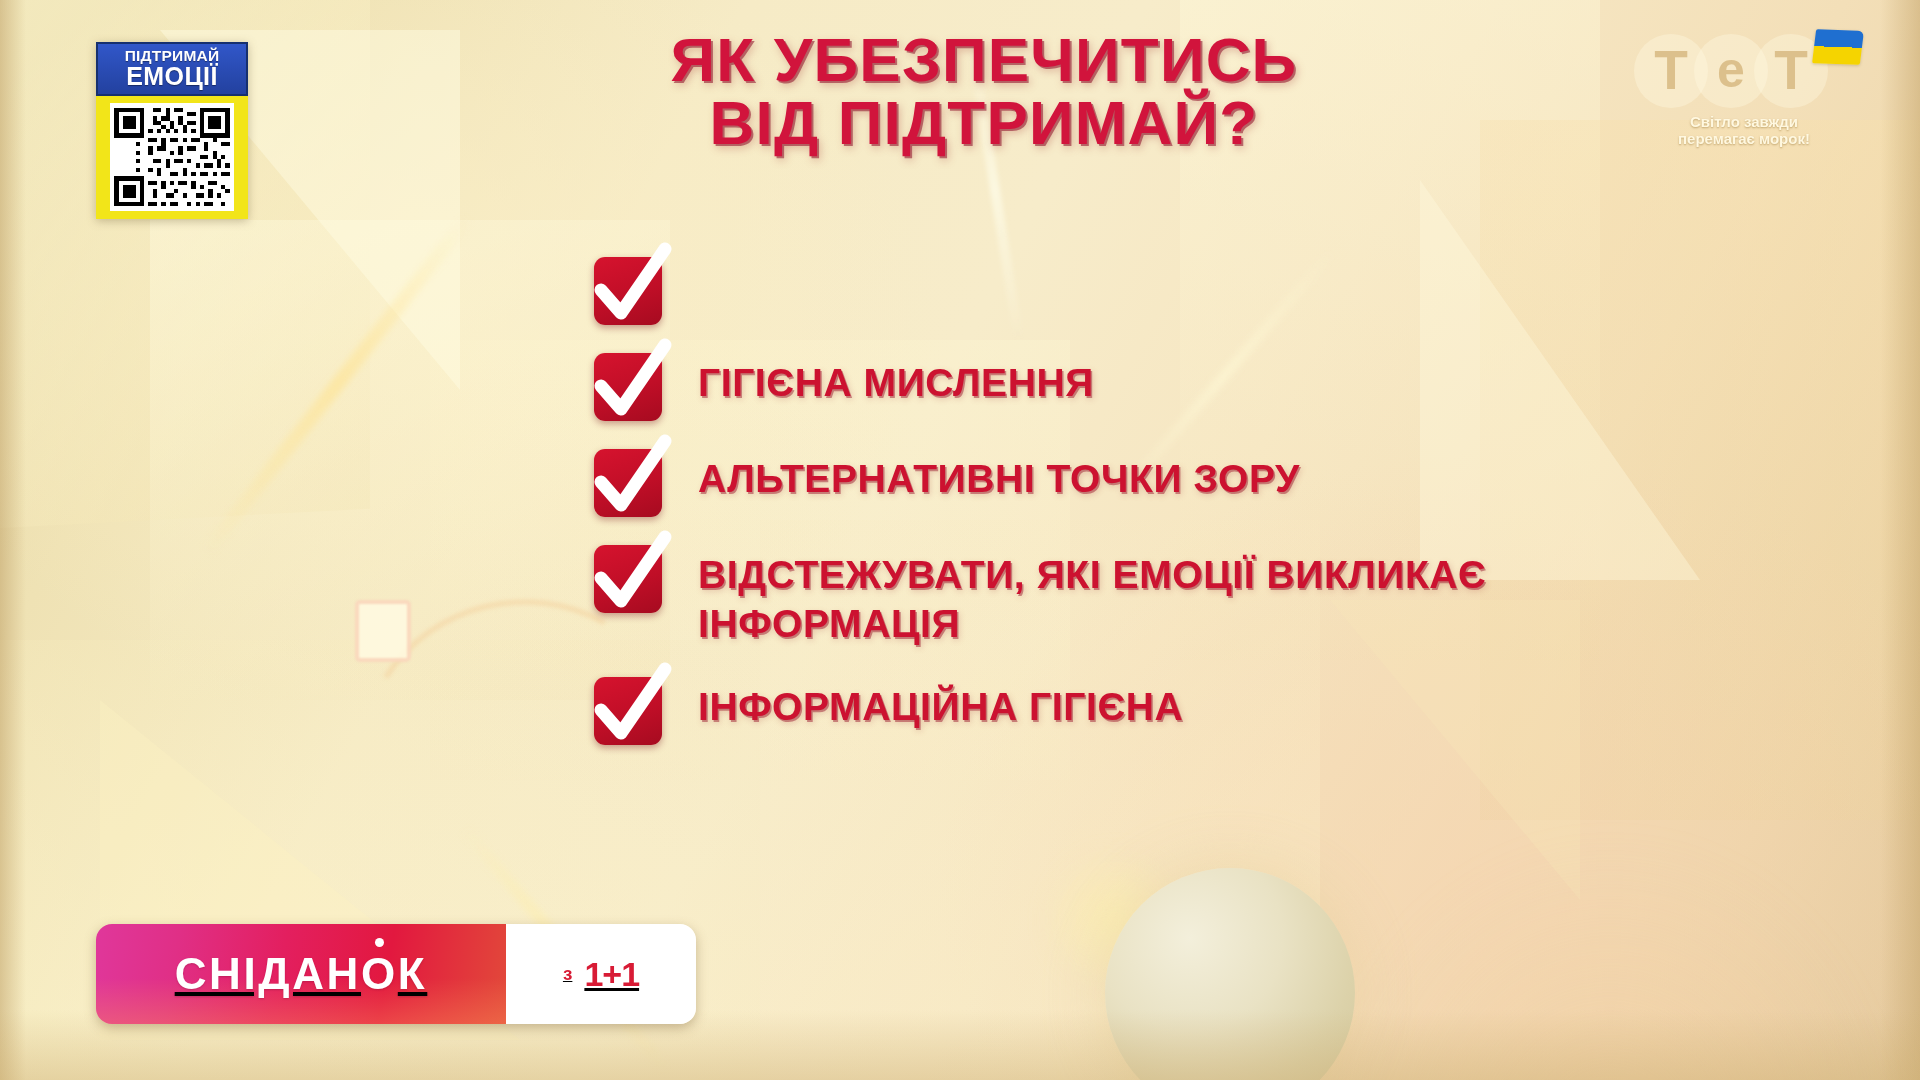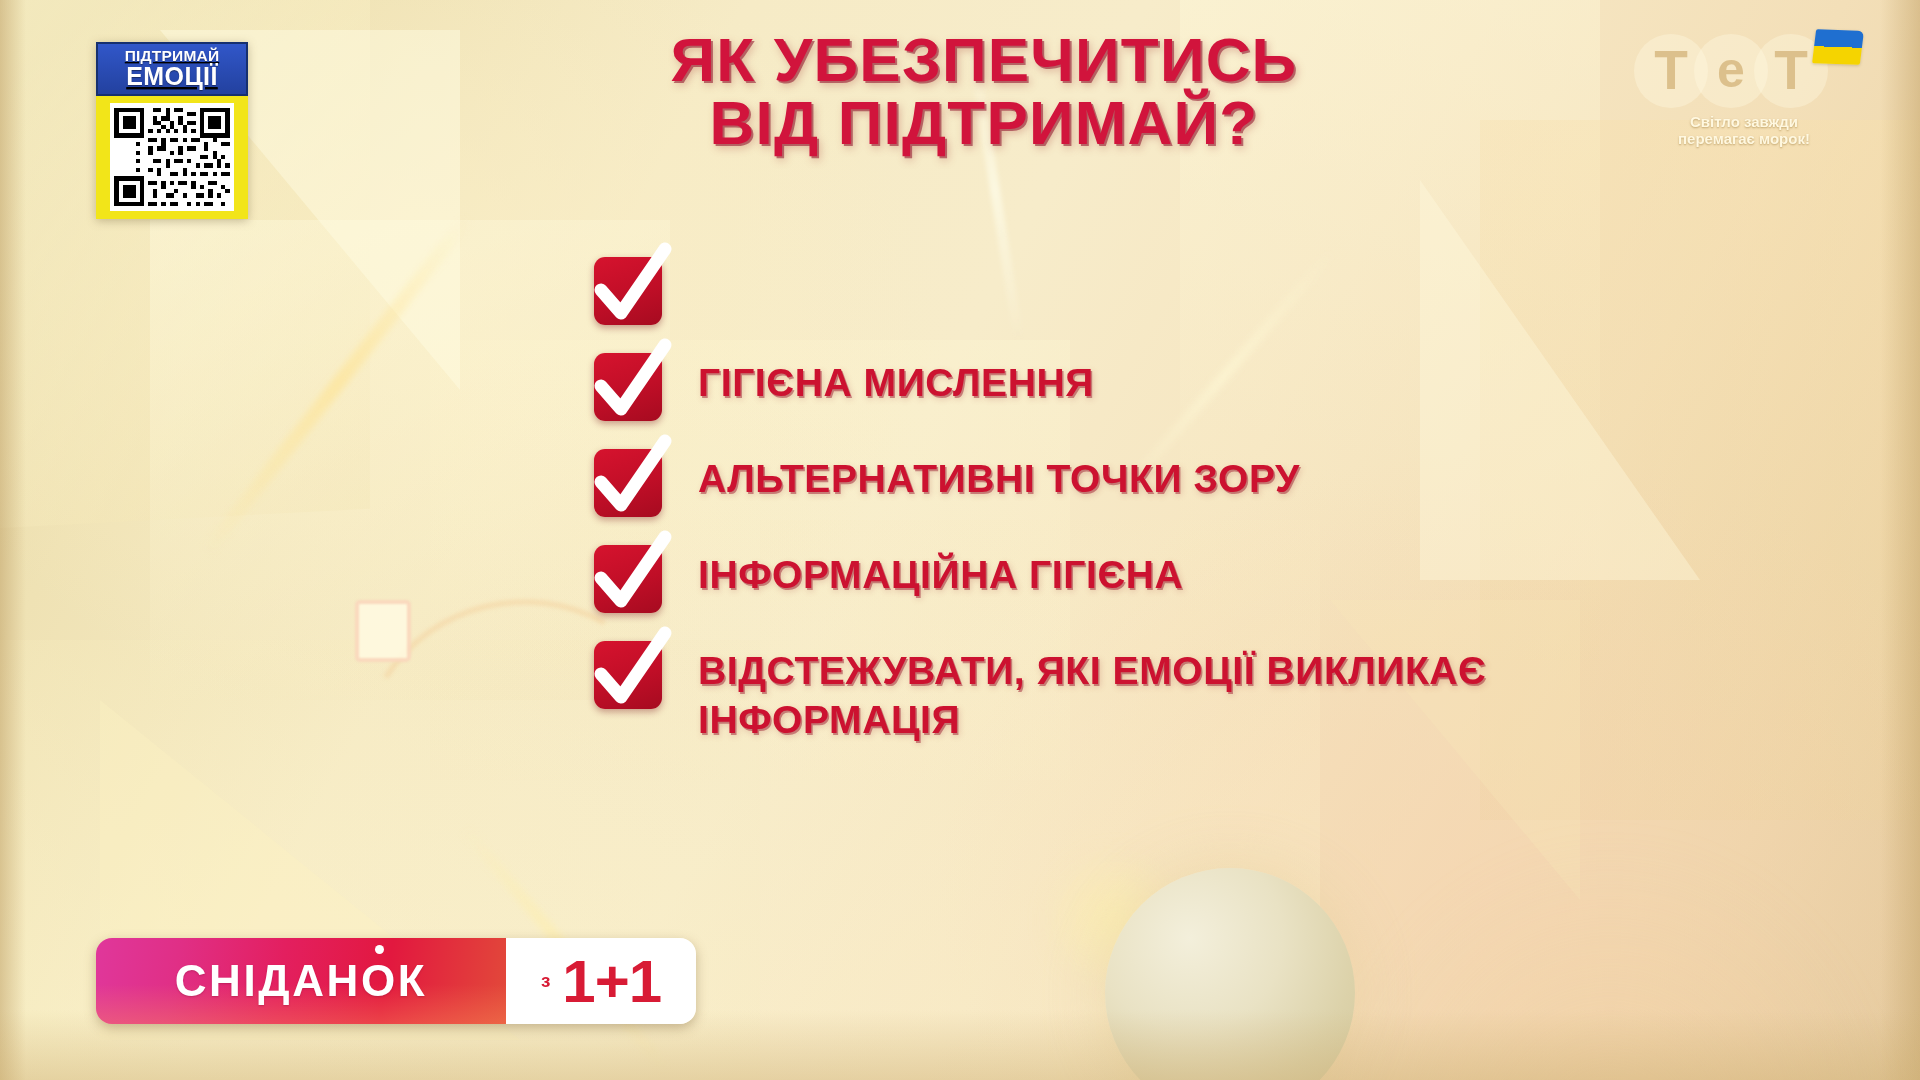--- a/index.html
+++ b/index.html
@@ -160,21 +160,20 @@
     width:152px;
     z-index:30;
     filter:drop-shadow(0 2px 5px rgba(80,60,20,0.30));
   }
   #army-banner {
     background:#2a4bb8;
     background:linear-gradient(180deg,#3157c9,#23419f);
     border:2px solid #16306f;
     padding:4px 4px 5px;
     text-align:center;
-    text-decoration:underline;
   }
   #army-line1 {
     color:#ffffff;
     font-size:15.5px;
     font-weight:bold;
     letter-spacing:0.2px;
     line-height:1.02;
     text-shadow:0 1px 1px rgba(0,0,0,0.4);
   }
   #army-line2 {
@@ -282,26 +281,27 @@
     text-shadow:
       1.5px 1.5px 0 rgba(150,15,40,0.45),
       2px 3px 6px rgba(180,90,80,0.30);
   }
   .check-label .l2 { display:block; }
 
   
   #brandbar {
     position:absolute;
     left:96px; bottom:56px;
-    width:600px; height:86px;
+    width:600px; height:100px;
     border-radius:16px;
     display:flex;
     overflow:hidden;
     z-index:30;
     box-shadow:0 4px 12px rgba(110,80,40,0.35);
+    text-decoration:underline;
   }
   #brand-left {
     flex:0 0 410px;
     background:linear-gradient(100deg,
       #e0379b 0%,
       #e02f86 20%,
       #e31f5f 45%,
       #e2183f 70%,
       #e24a3a 100%);
     display:flex; align-items:center; justify-content:center;
@@ -340,21 +340,21 @@
     display:flex; align-items:center; justify-content:center;
     gap:12px;
   }
   #brand-z {
     color:#d81b35;
     font-size:19px;
     font-weight:bold;
   }
   #brand-plus1 {
     color:#d81b35;
-    font-size:60px;
+    font-size:34px;
     font-weight:bold;
     letter-spacing:-1px;
     font-family:"Liberation Sans", sans-serif;
   }
 </style>
 </head>
 <body>
 
 <div id="stage">
 
@@ -544,33 +544,33 @@
       </div>
     </div>
 
     <div class="check-row">
       <div class="check-box">
         <svg class="check-mark" viewBox="0 0 84 88">
           <path d="M10 47 L30 70 L74 6" stroke="#ffffff" stroke-width="13" fill="none" stroke-linecap="round" stroke-linejoin="round"></path>
         </svg>
       </div>
       <div class="check-label">
-        <span>ІНФОРМАЦІЙНА ГІГІЄНА</span>
+        <span>ВІДСТЕЖУВАТИ, ЯКІ ЕМОЦІЇ ВИКЛИКАЄ</span>
+        <span class="l2">ІНФОРМАЦІЯ</span>
       </div>
     </div>
 
     <div class="check-row">
       <div class="check-box">
         <svg class="check-mark" viewBox="0 0 84 88">
           <path d="M10 47 L30 70 L74 6" stroke="#ffffff" stroke-width="13" fill="none" stroke-linecap="round" stroke-linejoin="round"></path>
         </svg>
       </div>
       <div class="check-label">
-        <span>ВІДСТЕЖУВАТИ, ЯКІ ЕМОЦІЇ ВИКЛИКАЄ</span>
-        <span class="l2">ІНФОРМАЦІЯ</span>
+        <span>ІНФОРМАЦІЙНА ГІГІЄНА</span>
       </div>
     </div>
 
   </div>
 
   <div id="brandbar">
     <div id="brand-left">
       <div id="snidanok"><span>СНІДАН</span><span class="ring">О</span><span>К</span></div>
     </div>
     <div id="brand-right">

